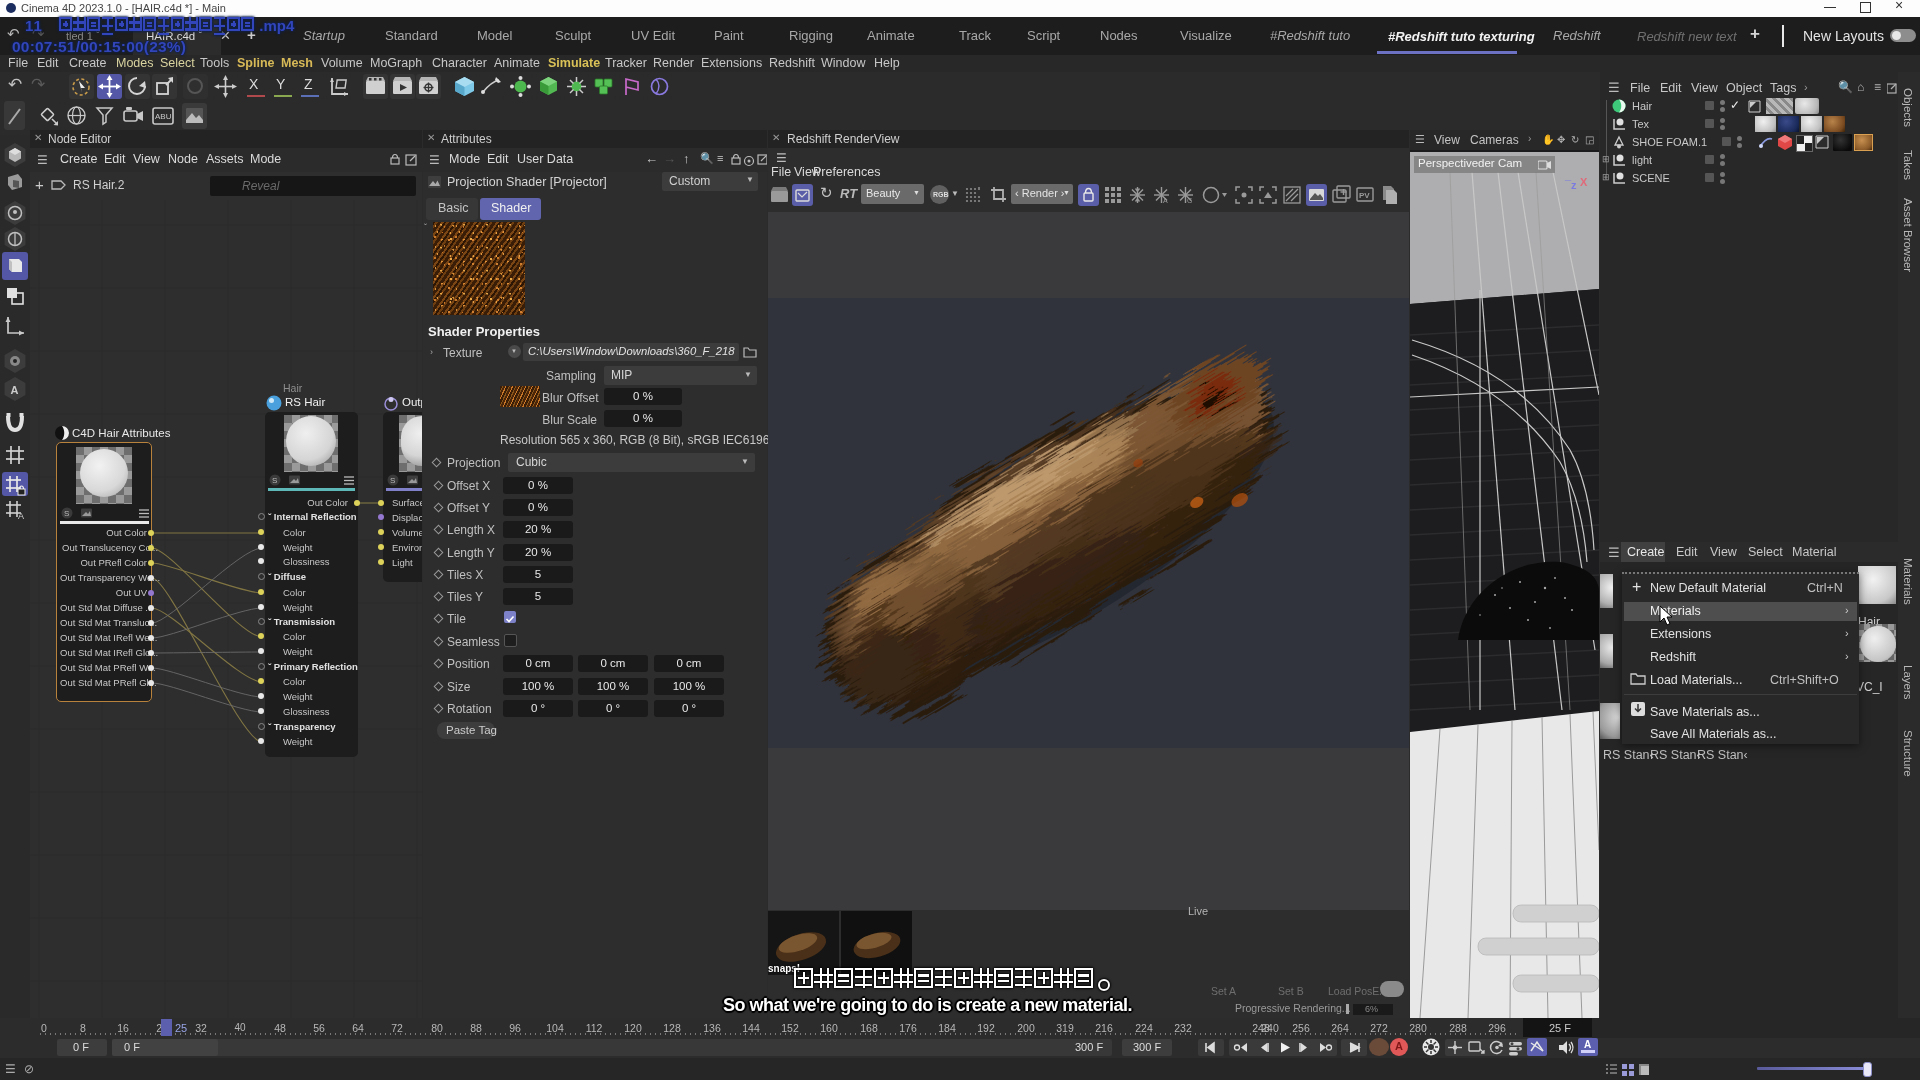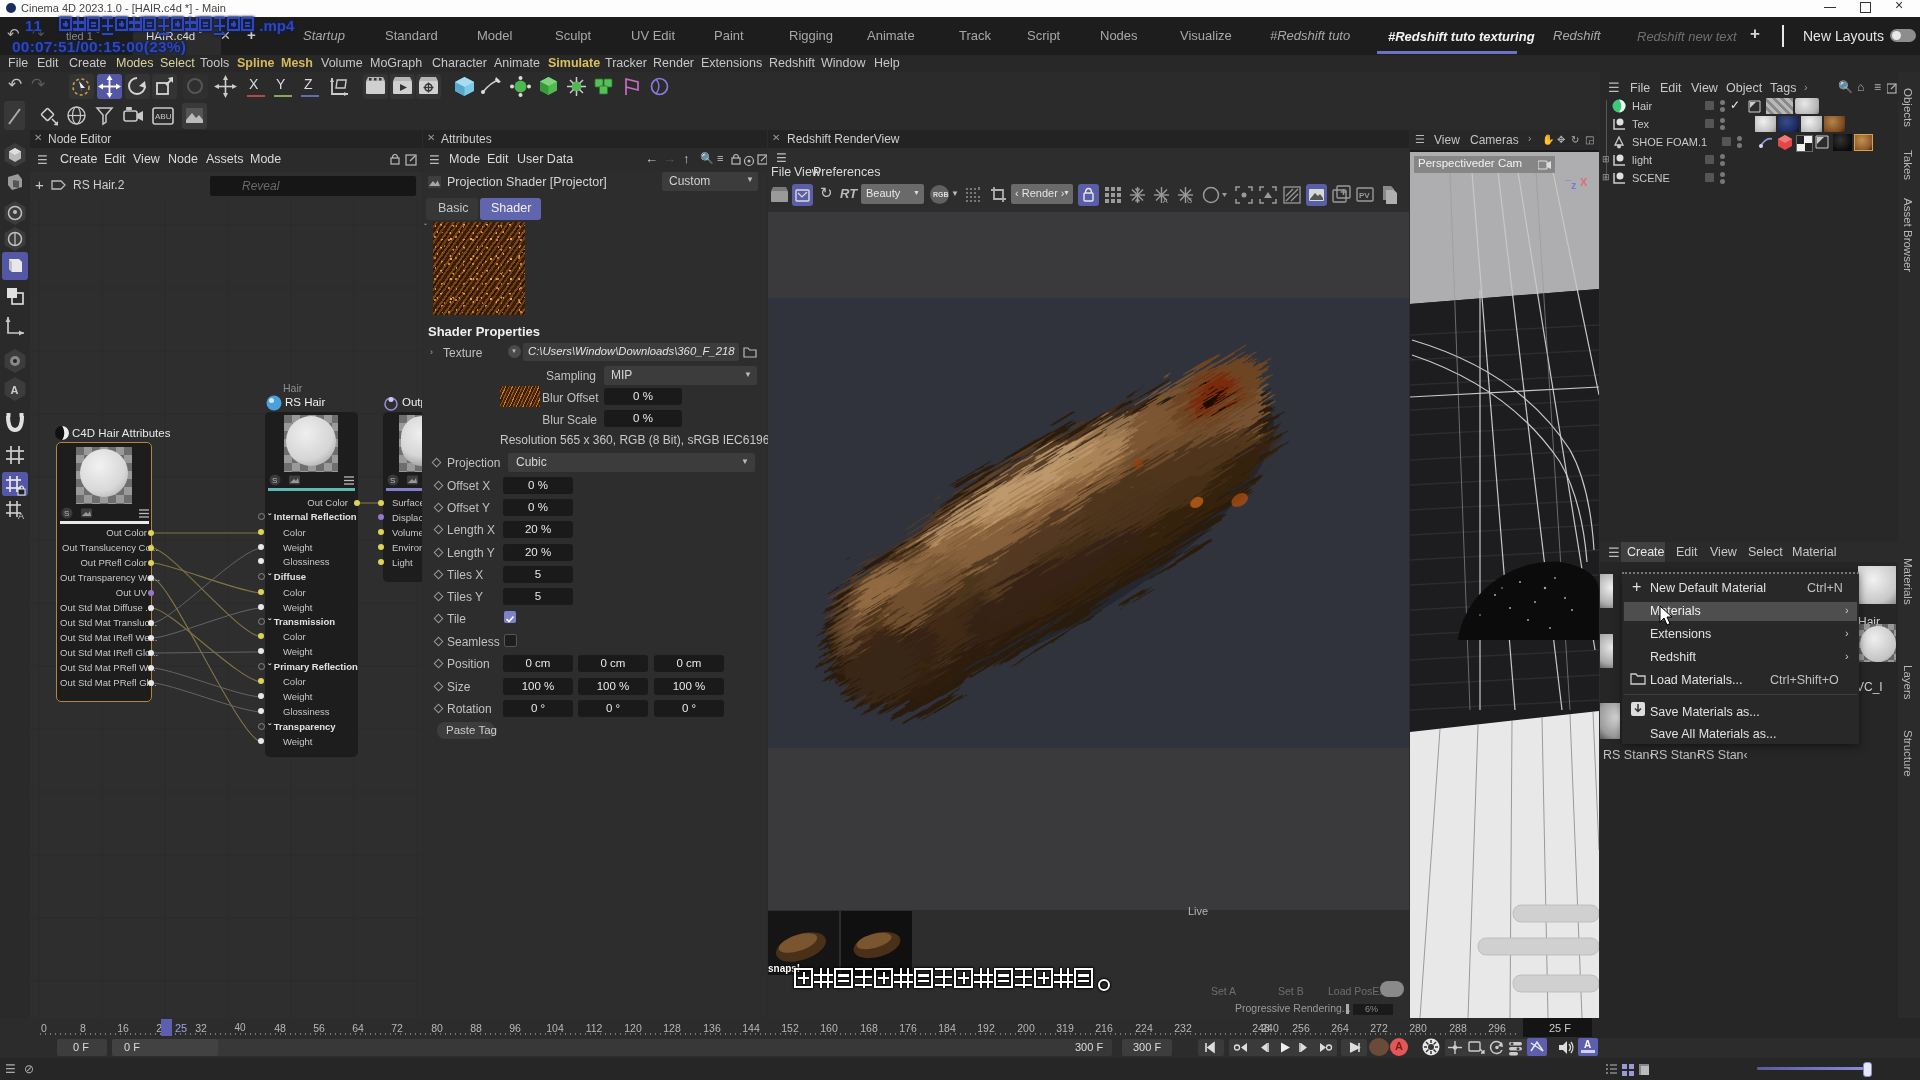--- a/index.html
+++ b/index.html
@@ -1310,13 +1310,14 @@
     <span class="cg bd p1" style="width:13px;height:14px;margin-right:1px;"></span><span class="cg p3" style="width:13px;height:14px;margin-right:1px;"></span><span class="cg bd p2" style="width:13px;height:14px;margin-right:1px;"></span><span class="cg p4" style="width:13px;height:14px;margin-right:1px;"></span><span class="cg bd p1" style="width:13px;height:14px;margin-right:1px;"></span><span class="cg p3" style="width:13px;height:14px;margin-right:1px;"></span><span class="cg bd p2" style="width:13px;height:14px;margin-right:1px;"></span><span class="cg p4" style="width:13px;height:14px;margin-right:1px;"></span><span class="cg bd p1" style="width:13px;height:14px;margin-right:1px;"></span><span class="cg p3" style="width:13px;height:14px;margin-right:1px;"></span><span class="cg bd p2" style="width:13px;height:14px;margin-right:1px;"></span><span class="cg p4" style="width:13px;height:14px;margin-right:1px;"></span><span class="cg bd p1" style="width:13px;height:14px;margin-right:1px;"></span><span class="cg bd p2" style="width:13px;height:14px;margin-right:1px;"></span>
     <span style="font-size:15px;font-weight:bold;color:#3245bb;vertical-align:top;">.mp4</span>
   </div>
   <div class="a" style="left:12px;top:38px;font-size:15.5px;font-weight:bold;color:#3245bb;letter-spacing:0.2px;filter:drop-shadow(0 0 1px #0d1f4a) drop-shadow(0 0 1px #0d1f4a);">00:07:51/00:15:00(23%)</div>
 
   <span class="tx" style="left:768px;top:963px;font-size:10px;font-weight:bold;color:#fff;text-shadow:0 0 2px #000;">snapsl</span>
   <div class="a w" style="left:794px;top:968px;filter:drop-shadow(0 0 1.2px #000) drop-shadow(0 0 1.2px #000);">
     <span class="cg bd p1" style="width:19px;height:20px;margin-right:1px;"></span><span class="cg p3" style="width:19px;height:20px;margin-right:1px;"></span><span class="cg bd p2" style="width:19px;height:20px;margin-right:1px;"></span><span class="cg p4" style="width:19px;height:20px;margin-right:1px;"></span><span class="cg bd p1" style="width:19px;height:20px;margin-right:1px;"></span><span class="cg p3" style="width:19px;height:20px;margin-right:1px;"></span><span class="cg bd p2" style="width:19px;height:20px;margin-right:1px;"></span><span class="cg p4" style="width:19px;height:20px;margin-right:1px;"></span><span class="cg bd p1" style="width:19px;height:20px;margin-right:1px;"></span><span class="cg p3" style="width:19px;height:20px;margin-right:1px;"></span><span class="cg bd p2" style="width:19px;height:20px;margin-right:1px;"></span><span class="cg p4" style="width:19px;height:20px;margin-right:1px;"></span><span class="cg bd p1" style="width:19px;height:20px;margin-right:1px;"></span><span class="cg p3" style="width:19px;height:20px;margin-right:1px;"></span><span class="cg bd p2" style="width:19px;height:20px;margin-right:1px;"></span>
     <span style="display:inline-block;width:8px;height:8px;border:2.4px solid #fff;border-radius:50%;vertical-align:bottom;margin-bottom:1px;"></span>
   </div>
+  <div class="a" style="left:723px;top:995px;font-size:18px;letter-spacing:-0.5px;font-weight:bold;color:#fff;text-shadow:-2px 0 1px #000,2px 0 1px #000,0 -2px 1px #000,0 2px 1px #000,1px 1px 1px #000,-1px -1px 1px #000;white-space:nowrap;">So what we're going to do is create a new material.</div>
 </div>
 
 </body></html>

